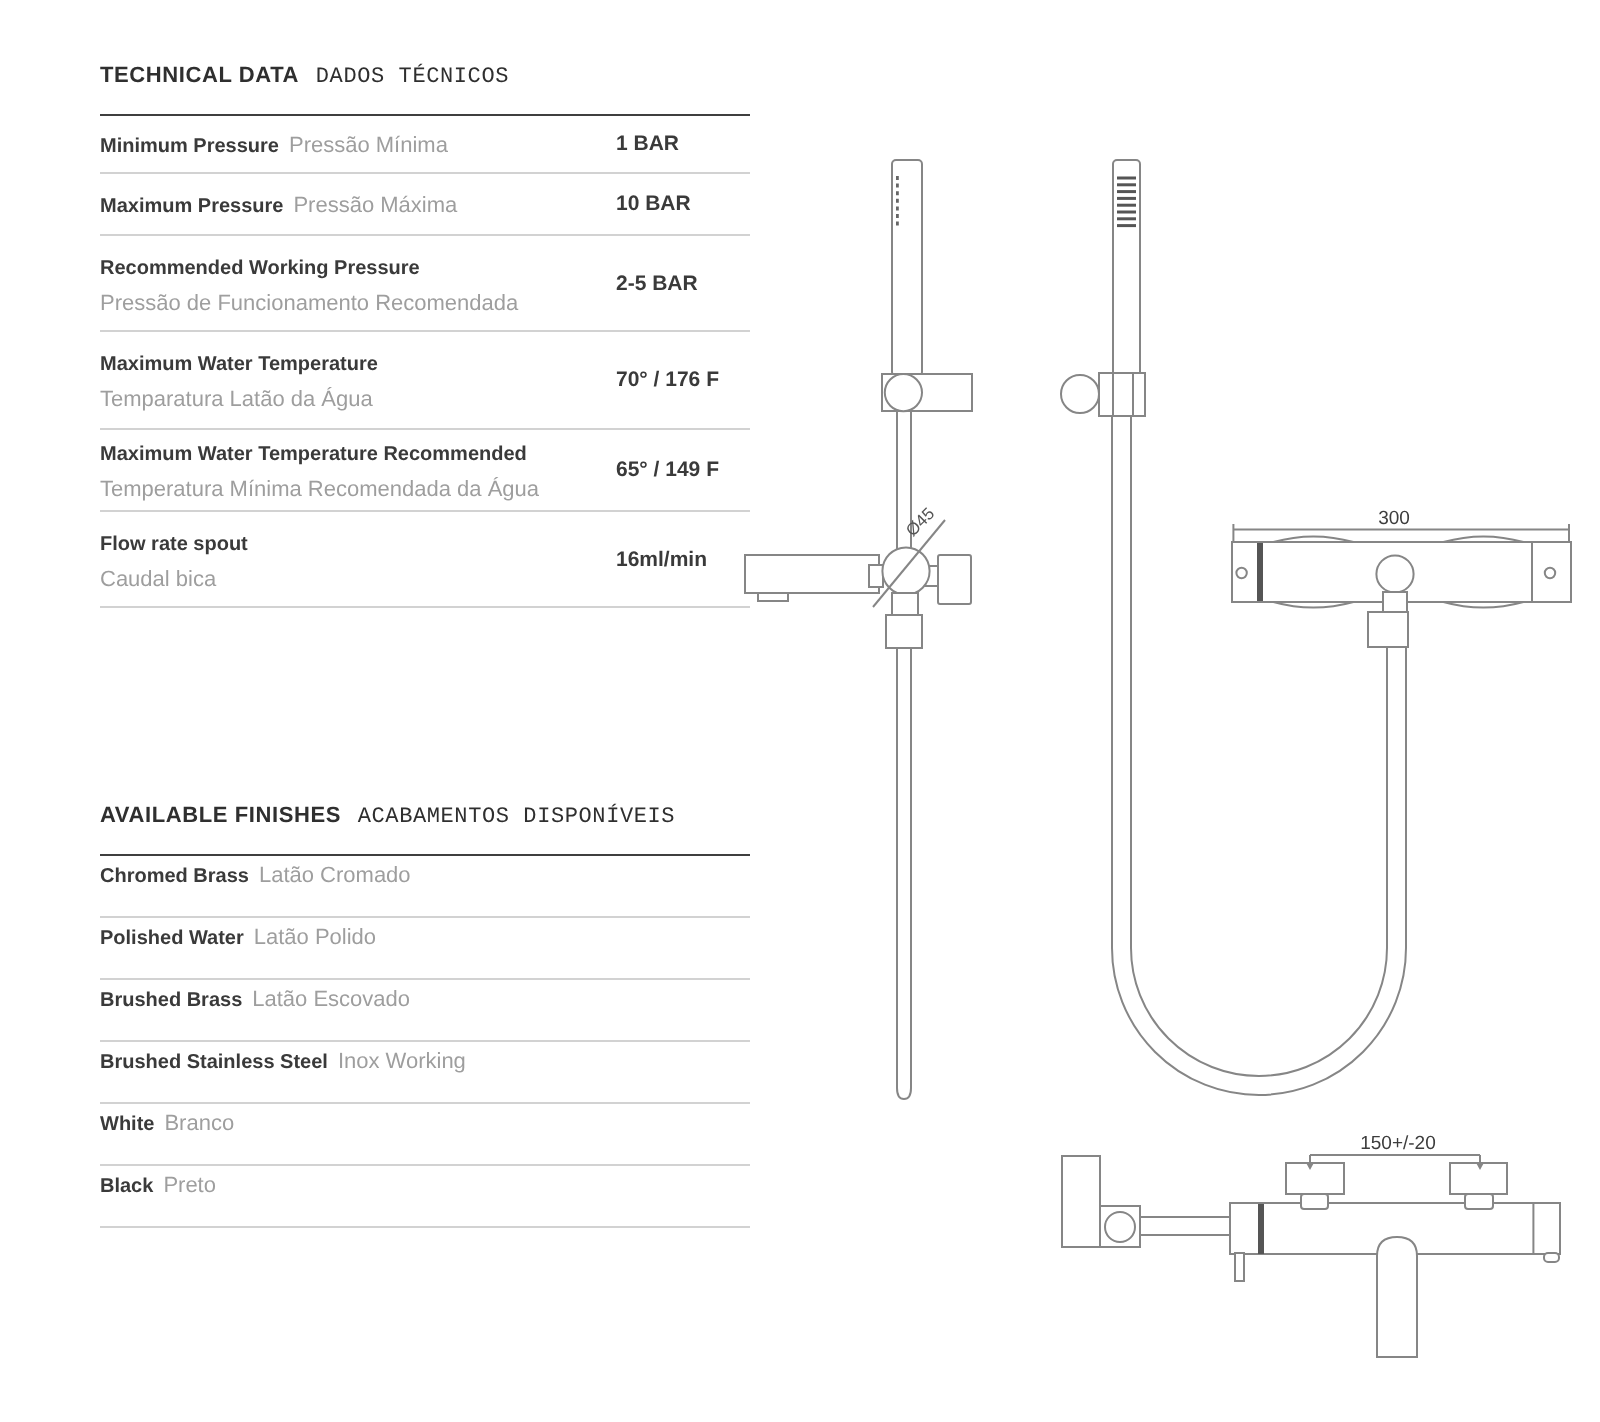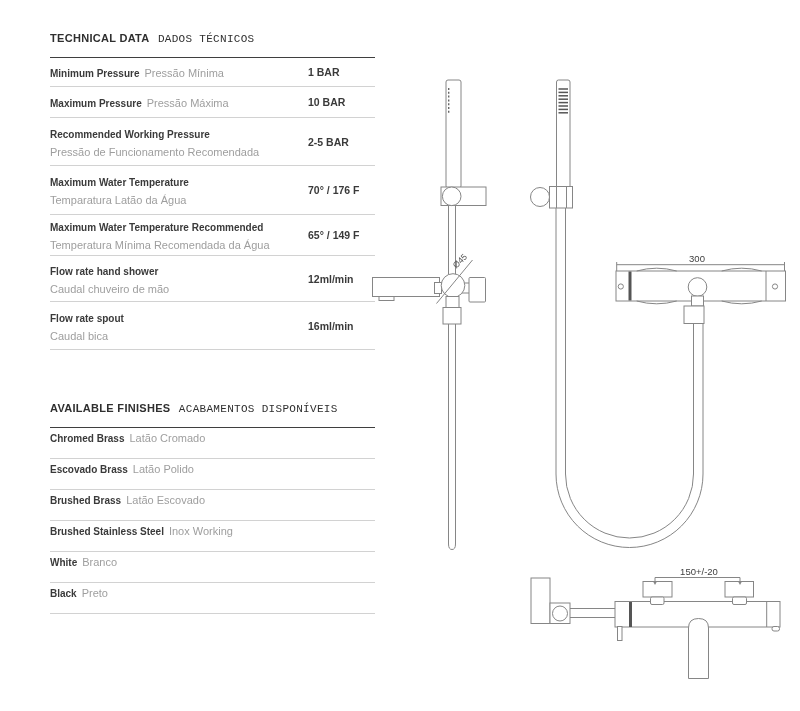--- a/index.html
+++ b/index.html
@@ -137,44 +137,39 @@
       <div class="trow" style="height:48px">
         <div><span class="en">Maximum Water Temperature</span></div>
         <div><span class="pt">Temparatura Latão da Água</span></div>
         <span class="val">70° / 176 F</span>
       </div>
       <div class="trow" style="height:40px">
         <div><span class="en">Maximum Water Temperature Recommended</span></div>
         <div><span class="pt">Temperatura Mínima Recomendada da Água</span></div>
         <span class="val">65° / 149 F</span>
       </div>
-      <div class="trow" style="height:45px">
-        <div><span class="en">Flow rate hand shower</span></div>
-        <div><span class="pt">Caudal chuveiro de mão</span></div>
-        <span class="val">12ml/min</span>
-      </div>
       <div class="trow" style="height:47px">
         <div><span class="en">Flow rate spout</span></div>
         <div><span class="pt">Caudal bica</span></div>
         <span class="val">16ml/min</span>
       </div>
     </div>
   </div>
 
   <div class="section" id="finishes">
     <div class="sec-title">
       <span class="t-en">AVAILABLE FINISHES</span>
       <span class="t-pt">ACABAMENTOS DISPONÍVEIS</span>
     </div>
     <div class="tbl">
       <div class="frow">
         <div class="lbl"><span class="en">Chromed Brass</span><span class="pt">Latão Cromado</span></div>
       </div>
       <div class="frow">
-        <div class="lbl"><span class="en">Escovado Brass</span><span class="pt">Latão Polido</span></div>
+        <div class="lbl"><span class="en">Polished Water</span><span class="pt">Latão Polido</span></div>
       </div>
       <div class="frow">
         <div class="lbl"><span class="en">Brushed Brass</span><span class="pt">Latão Escovado</span></div>
       </div>
       <div class="frow">
         <div class="lbl"><span class="en">Brushed Stainless Steel</span><span class="pt">Inox Working</span></div>
       </div>
       <div class="frow">
         <div class="lbl"><span class="en">White</span><span class="pt">Branco</span></div>
       </div>

